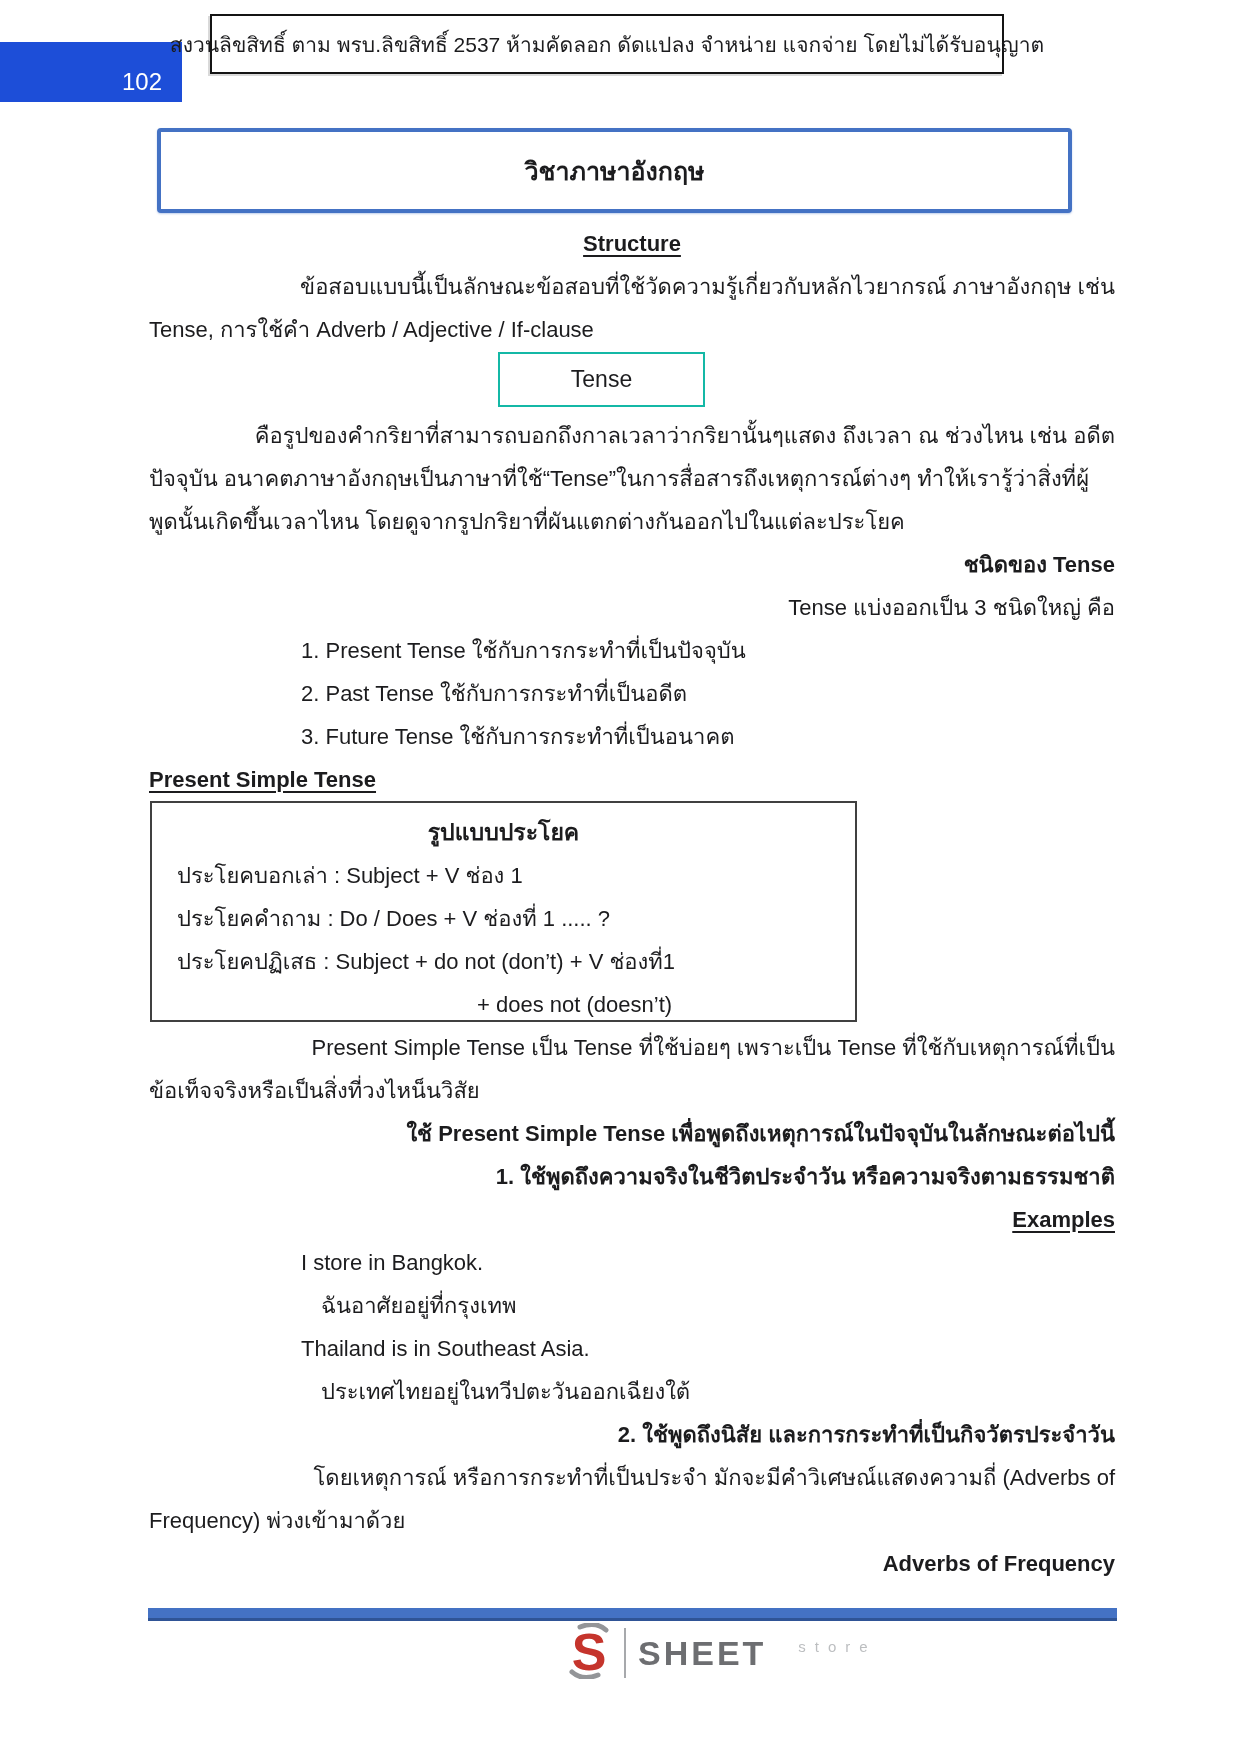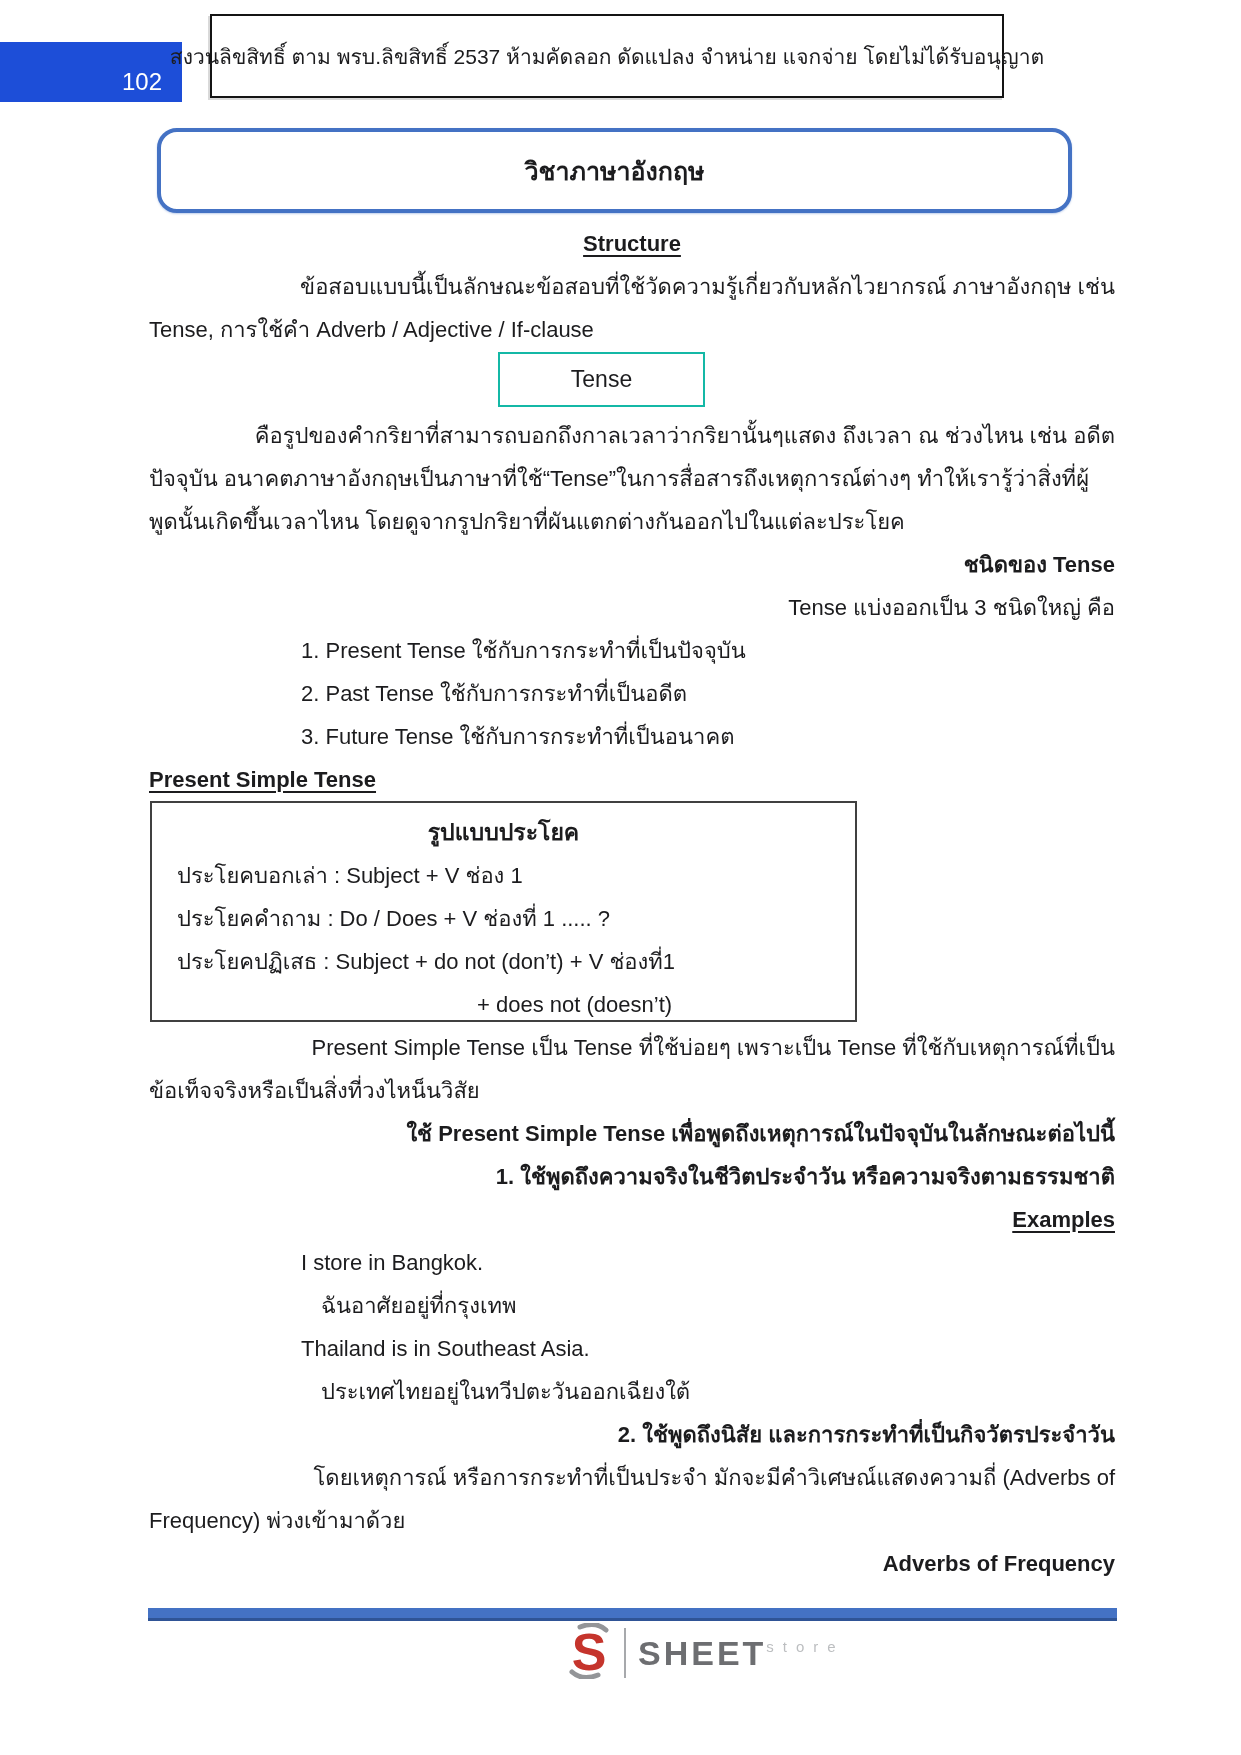--- a/index.html
+++ b/index.html
@@ -10,29 +10,29 @@
     color:#1c1c1e;
   }
   
   .page-num-box {
     position:absolute; left:0; top:42px; width:182px; height:60px;
     background:#1d4ed8; color:#fff;
     display:flex; align-items:flex-end; justify-content:flex-end;
     padding:0 20px 6px 0; font-size:24px;
   }
   .copyright-box {
-    position:absolute; left:210px; top:14px; width:794px; height:84px;
+    position:absolute; left:210px; top:14px; width:794px; height:60px;
     border:2px solid #141414; background:#fff;
     box-shadow:-2px 2px 0 0 #d9d9d9;
     display:flex; align-items:center; justify-content:center;
     font-size:21px; white-space:nowrap;
   }
   .title-box {
     position:absolute; left:157px; top:128px; width:915px; height:85px;
-    border:4px solid #4472C4; border-radius:20px; background:#fff;
+    border:4px solid #4472C4; border-radius:4px; background:#fff;
     box-shadow:0 1px 2px rgba(68,114,196,.35);
     display:flex; align-items:center; justify-content:center;
     font-size:25px; font-weight:bold;font-family:Liberation Mono, monospace;
   }
   
   .content { position:absolute; left:149px; top:222px; width:966px; }
   .line { height:43px; line-height:43px; font-size:22px; white-space:nowrap; }
   .center { text-align:center; }
   .bold { font-weight:bold; }
   .underline { text-decoration:underline; text-underline-offset:4px; }
@@ -62,21 +62,21 @@
   .footer-logo {
     position:absolute; left:566px; top:1626px; height:54px;
     display:flex; align-items:center; gap:12px;
   }
   .logo-divider { width:2px; height:50px; background:#a7a9ac; }
   .logo-text-block { display:flex; flex-direction:row; justify-content:center; }
   .logo-wordmark {
     font-size:34px; font-weight:bold; color:#6d6e71; letter-spacing:3px; line-height:32px;
   }
   .logo-subtext {
-    font-size:15px; color:#bcbec0; letter-spacing:9px; line-height:16px; margin-top:2px;
+    font-size:15px; color:#bcbec0; letter-spacing:9px; line-height:16px; margin-top:2px;margin-left:32px;
   }
 </style>
 </head>
 <body>
 
 <div class="page-num-box">
   <span>102</span>
 </div>
 <div class="copyright-box">
   <span>สงวนลิขสิทธิ์ ตาม พรบ.ลิขสิทธิ์ 2537 ห้ามคัดลอก ดัดแปลง จำหน่าย แจกจ่าย โดยไม่ได้รับอนุญาต</span>

